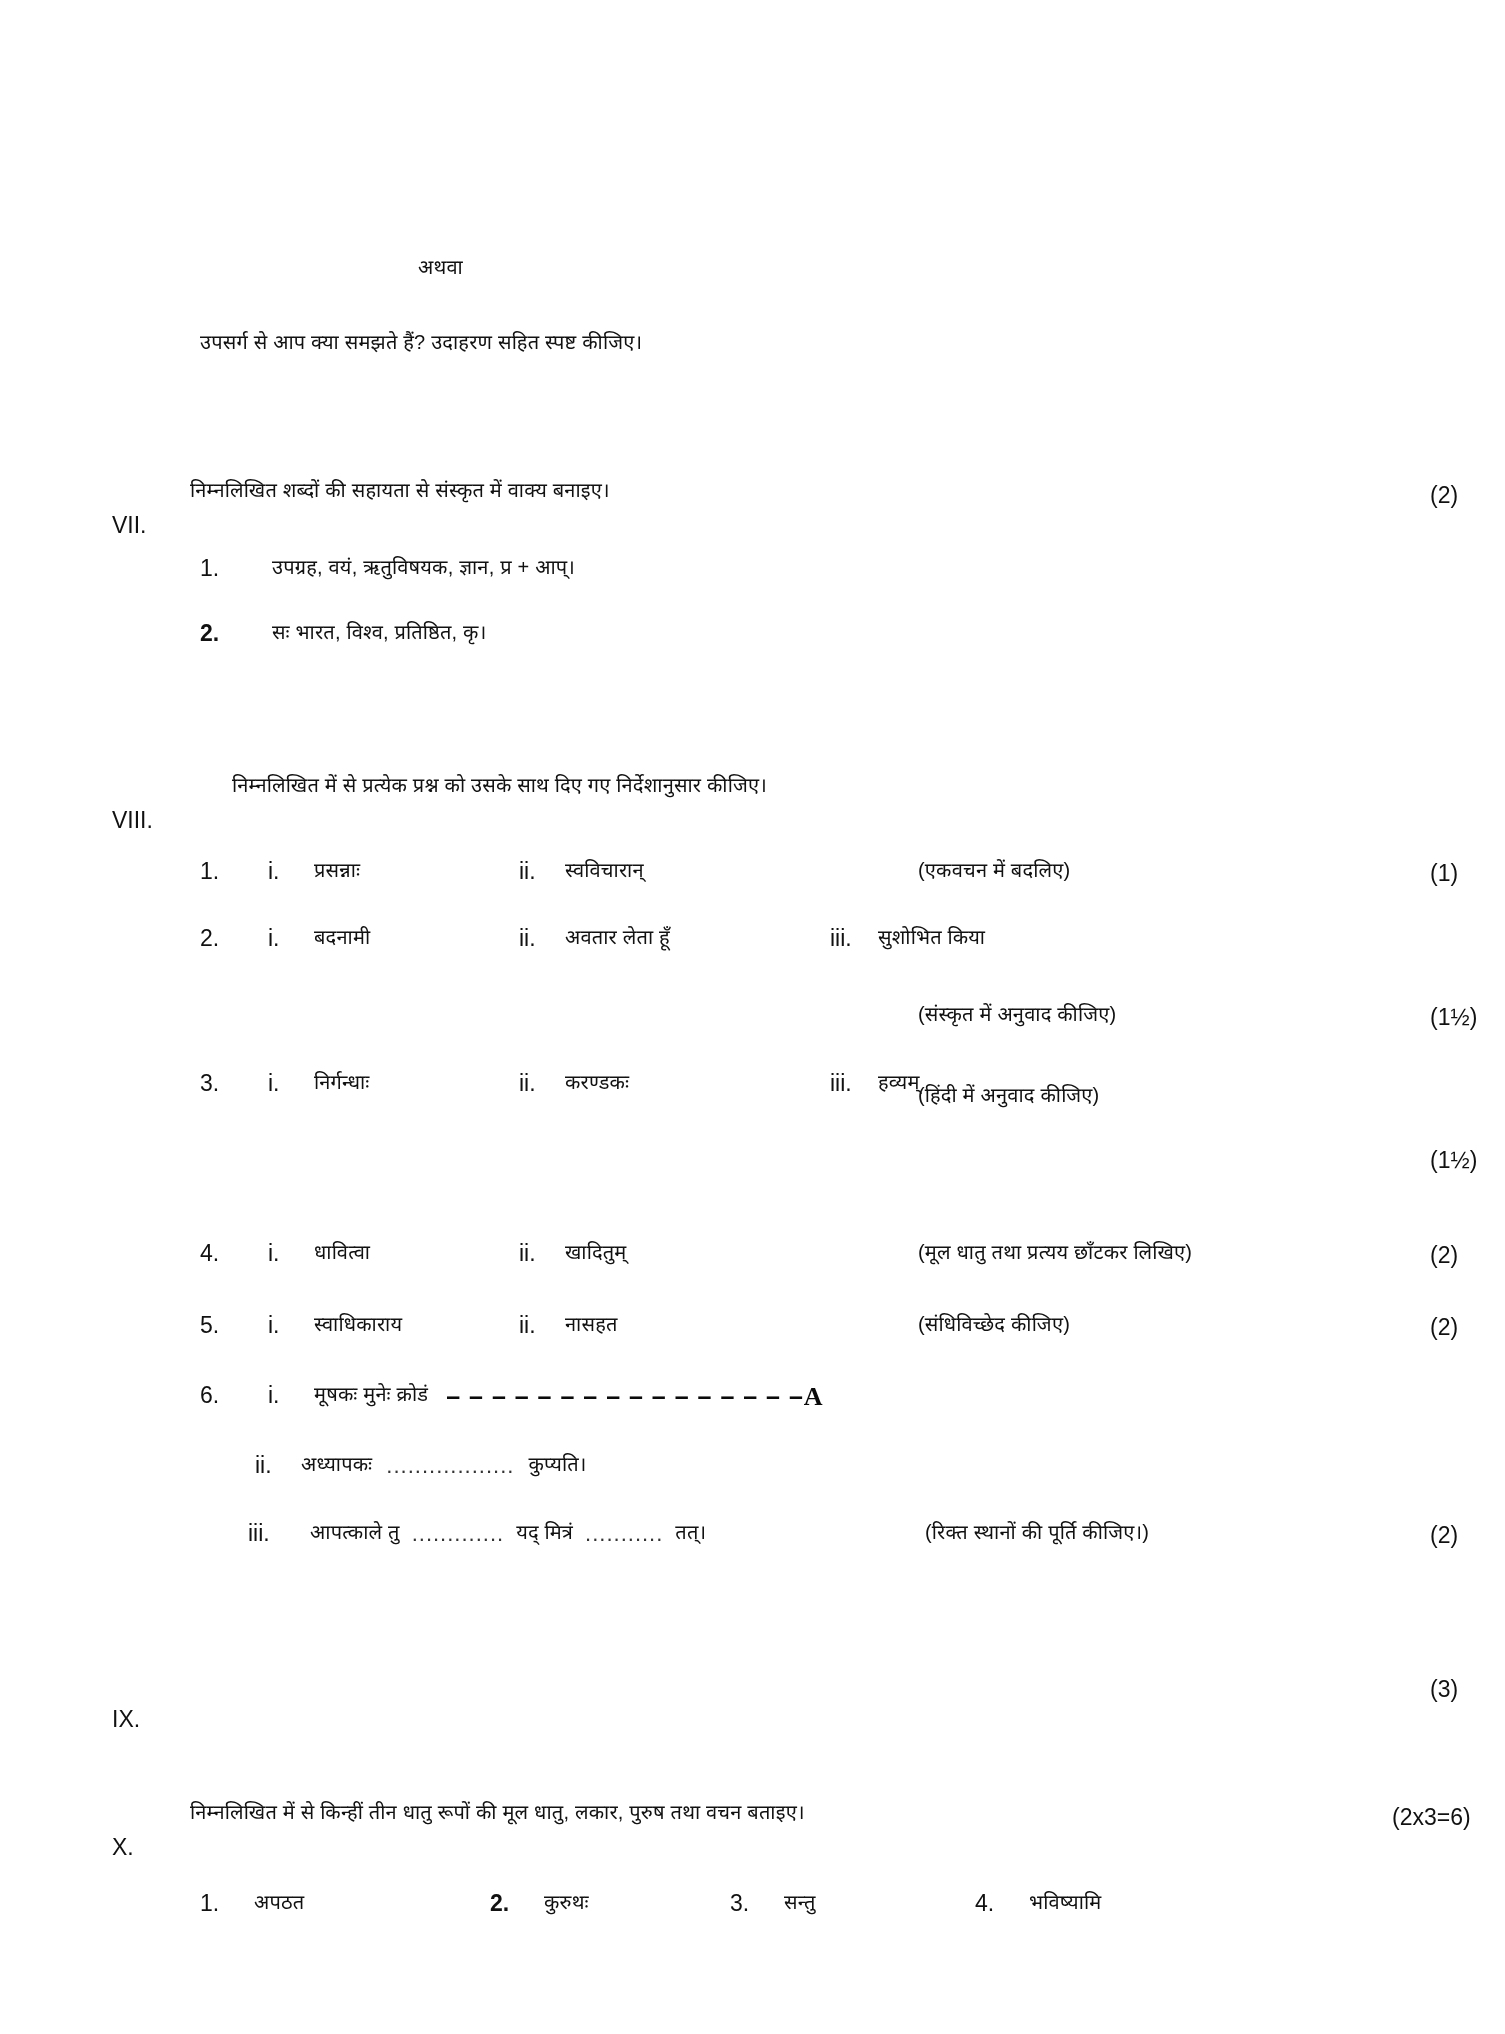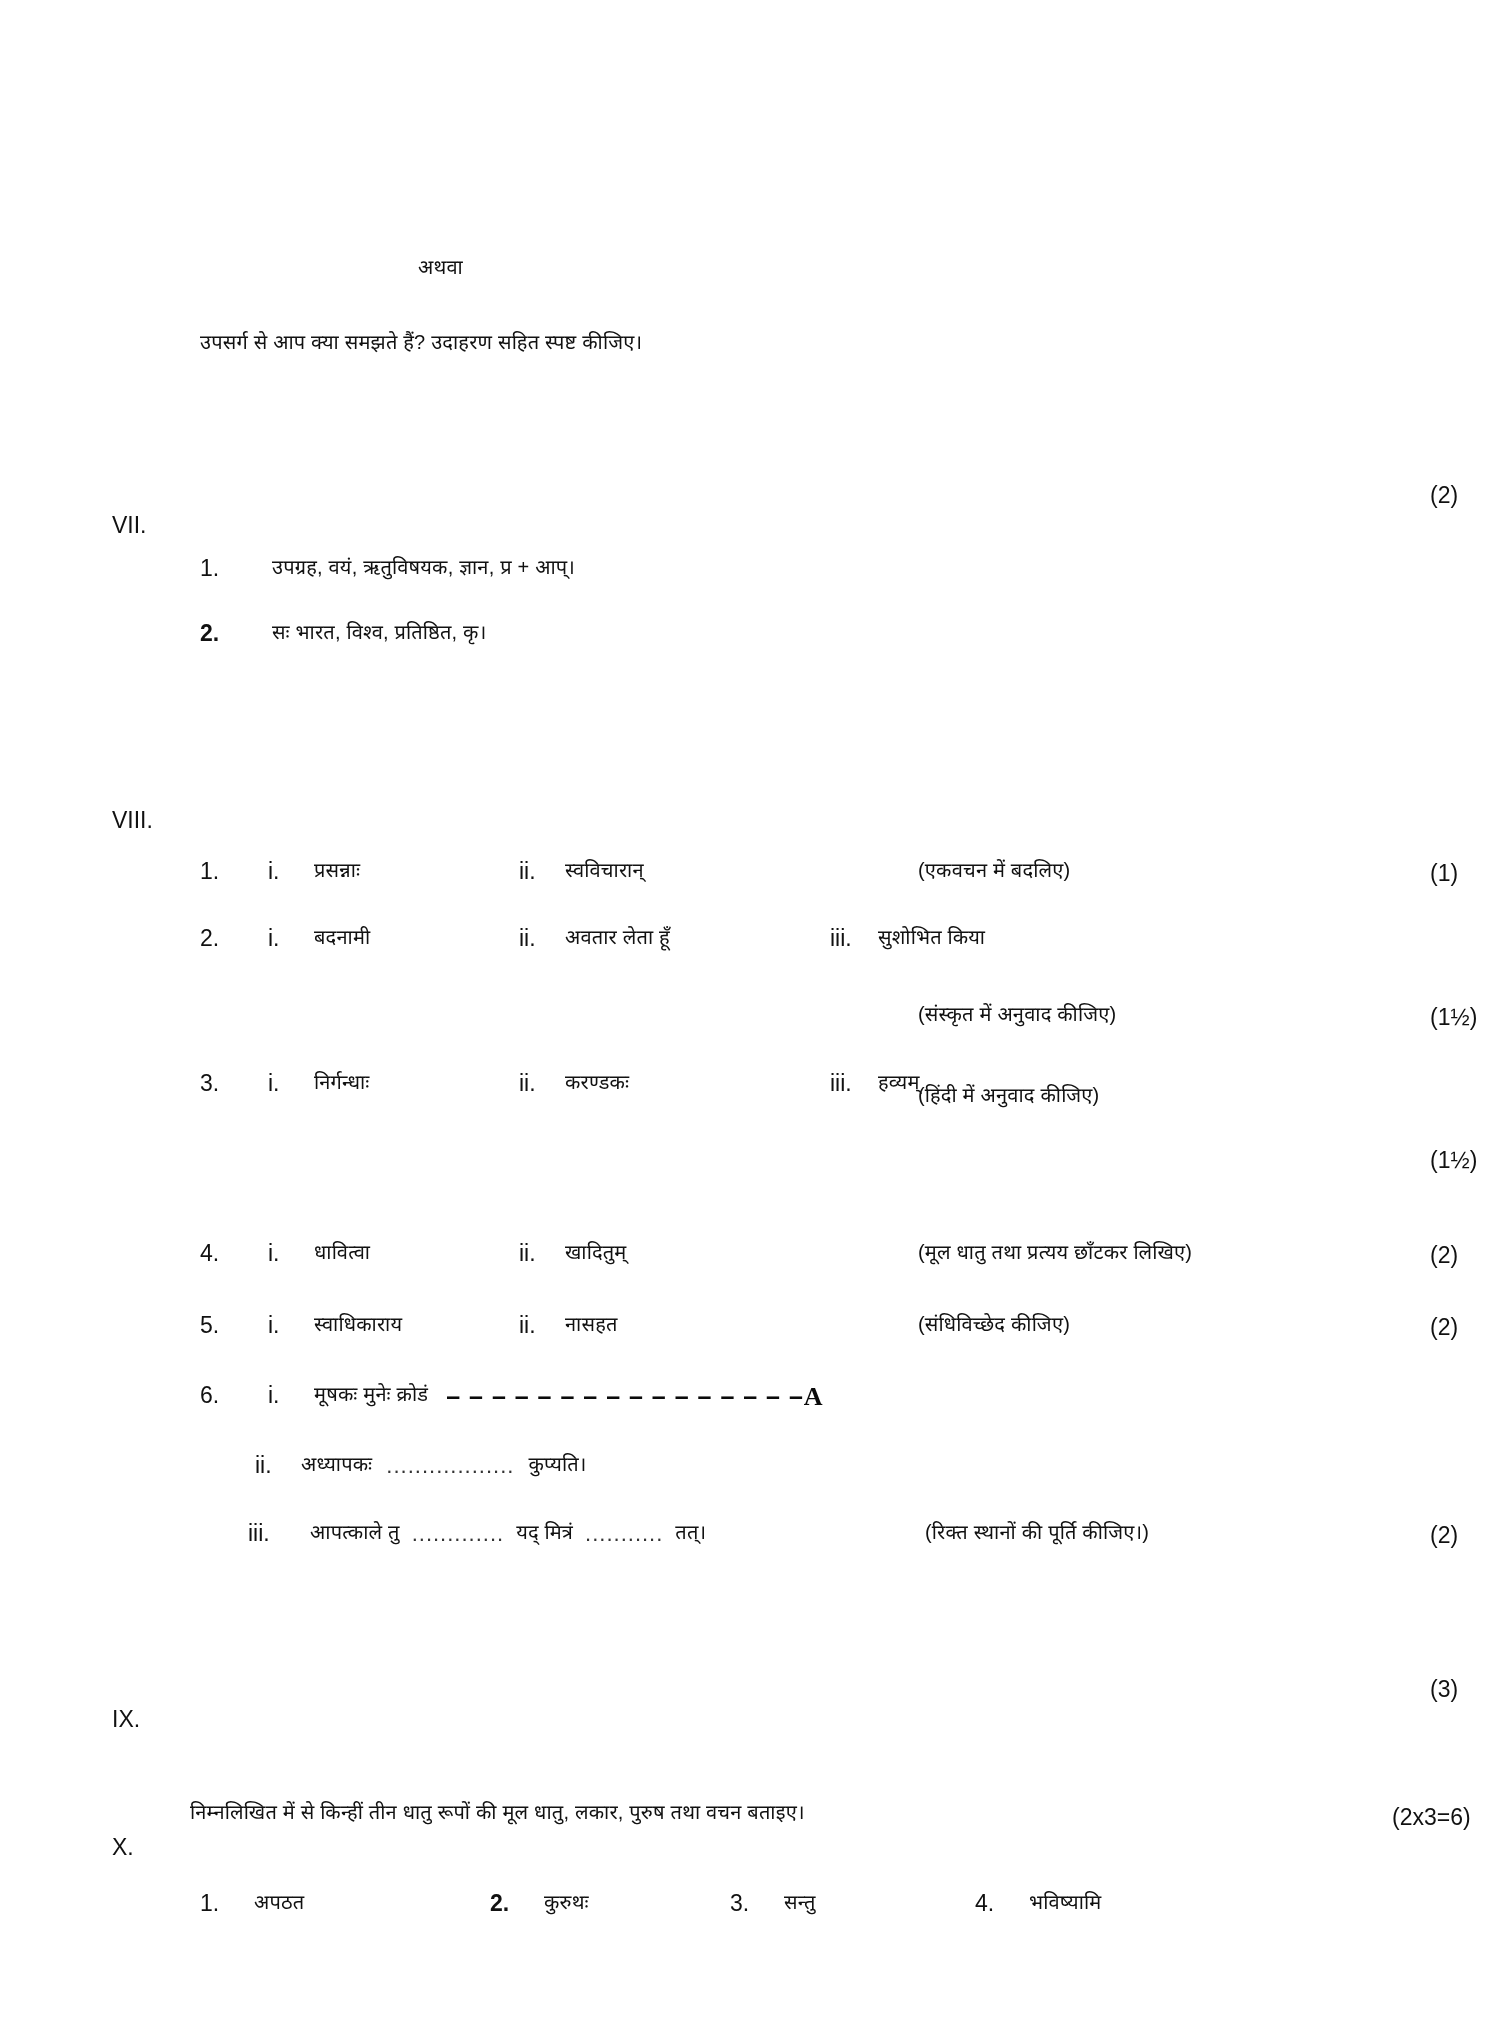--- a/index.html
+++ b/index.html
@@ -143,35 +143,37 @@
 <body>
 
 <div class="page">
 
   <div class="abs dev" id="athava-label">अथवा</div>
 
   <div class="abs dev" id="athava-question">उपसर्ग से आप क्या समझते हैं?   उदाहरण सहित स्पष्ट कीजिए।</div>
 
   <div class="section-row" style="left:112px; top:478px;">
     <div class="rn sec-roman">VII.</div>
+    <div class="dev sec-text">निम्नलिखित शब्दों की सहायता से संस्कृत में वाक्य बनाइए।</div>
   </div>
   <div class="abs marks" style="left:1430px; top:482px;">(2)</div>
 
   <div class="item-row" style="left:200px; top:555px;">
     <div class="num item-num">1.</div>
     <div class="dev">उपग्रह, वयं, ऋतुविषयक, ज्ञान, प्र + आप्।</div>
   </div>
 
   <div class="item-row" style="left:200px; top:620px;">
     <div class="num item-num" style="font-weight:bold;">2.</div>
     <div class="dev">सः भारत, विश्व, प्रतिष्ठित, कृ।</div>
   </div>
 
   <div class="section-row" style="left:112px; top:773px;gap:42px;">
     <div class="rn sec-roman">VIII.</div>
+    <div class="dev sec-text">निम्नलिखित में से प्रत्येक प्रश्न को उसके साथ दिए गए निर्देशानुसार कीजिए।</div>
   </div>
 
   <div class="q-grid-row" style="left:200px; top:858px;">
     <div class="num g-num">1.</div>
     <div class="num g-i">i.</div>
     <div class="dev g-c1">प्रसन्नाः</div>
     <div class="num g-ii">ii.</div>
     <div class="dev g-c2">स्वविचारान्</div>
   </div>
   <div class="instr dev" style="left:918px; top:858px;">(एकवचन में बदलिए)</div>

